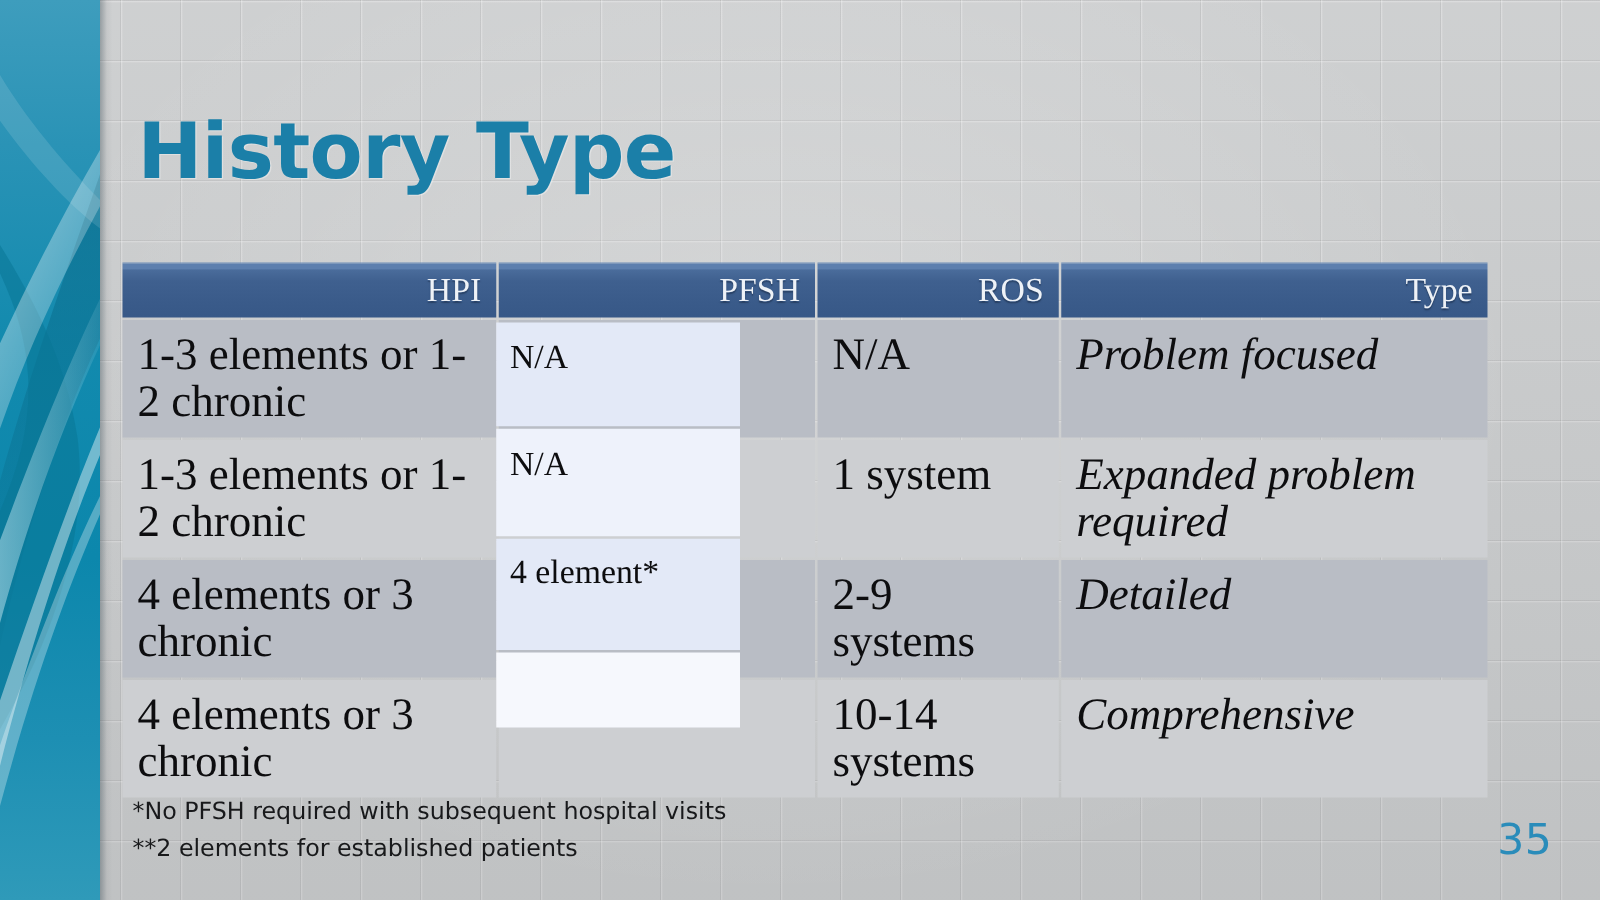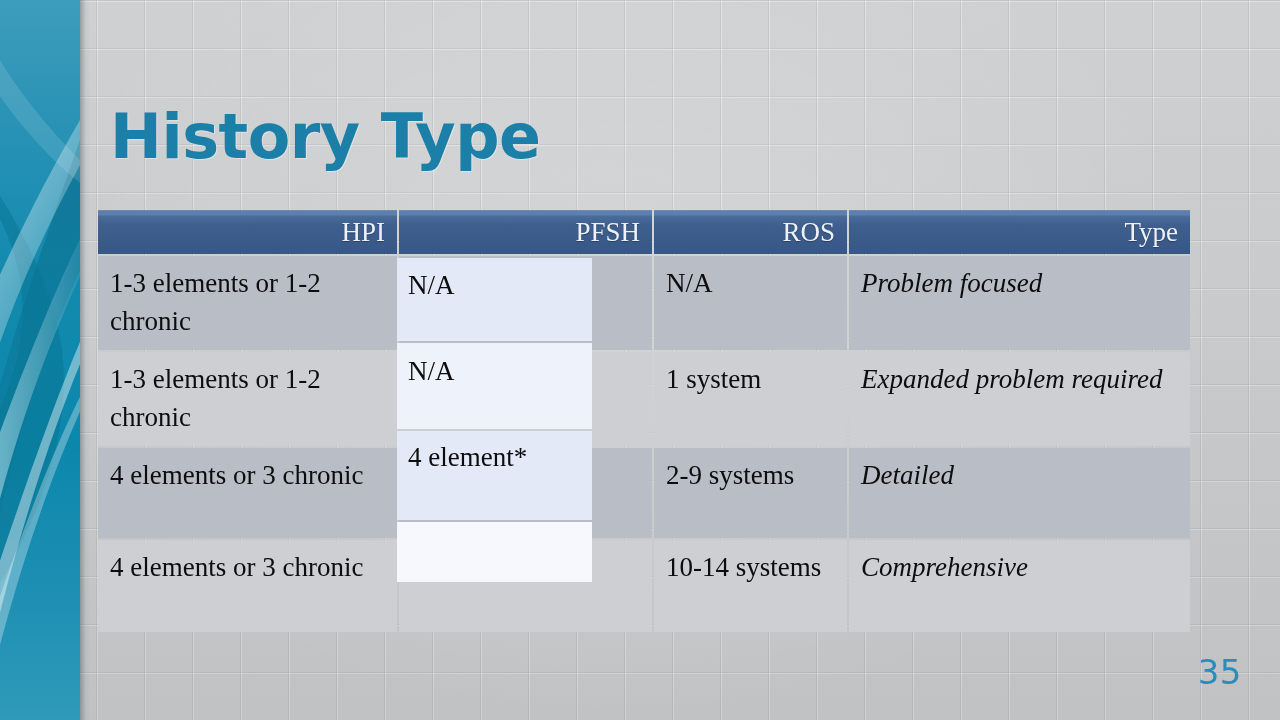--- a/index.html
+++ b/index.html
@@ -54,21 +54,20 @@
     position: absolute;
     left: 110px; top: 86px;
     font-family: "DejaVu Sans", sans-serif;
     font-weight: bold;
     font-size: 62px;
     line-height: 70px;
     letter-spacing: -0.5px;
     color: #1b7fa8;
     text-shadow: 1px 1px 0 rgba(255,255,255,.35);
     white-space: nowrap;
-    margin-top: 16px;
   }
 
   
   #table-wrap {
     position: absolute;
     left: 96px; top: 208px;
     width: 1088px;
   }
   table.grid {
     width: 1088px;
@@ -95,21 +94,21 @@
         #5d7fae 0px, #5d7fae 4px,
         #4a6c9b 5px, #3f608f 14px,
         #3a5b8a 30px, #375887 44px);
     border-top: 1px solid #6c8cb6;
     text-shadow: 0 1px 1px rgba(20,35,60,.5);
   }
 
   tbody td {
     padding: 8px 12px 10px 12px;
     vertical-align: top;
-    font-size: 27px;
+    font-size: 36px;
     line-height: 38px;
     color: #0d0d0f;
   }
   tbody tr.row-dark  td { background-color: #b9bdc5; }
   tbody tr.row-light td { background-color: #cdcfd2; }
 
   td.type-cell { font-style: italic; }
 
   
   tr.r1 td { height: 84px; }
@@ -244,16 +243,20 @@
 
   <div class="pfsh-hl" style="top:258px; height:83px;"></div>
   <div class="pfsh-hl alt" style="top:343px; height:86px;"></div>
   <div class="pfsh-hl" style="top:431px; height:89px;"></div>
   <div class="pfsh-hl white" style="top:522px; height:60px;"></div>
 
   <div class="pfsh-text" style="top:266px;">N/A</div>
   <div class="pfsh-text" style="top:352px;">N/A</div>
   <div class="pfsh-text" style="top:438px;">4 element*</div>
 
+  <div id="footnotes">
+    <div>*No PFSH required with subsequent hospital visits</div>
+    <div>**2 elements for established patients</div>
+  </div>
 
   <div id="page-number">35</div>
 
 </div>
 
 </body></html>

